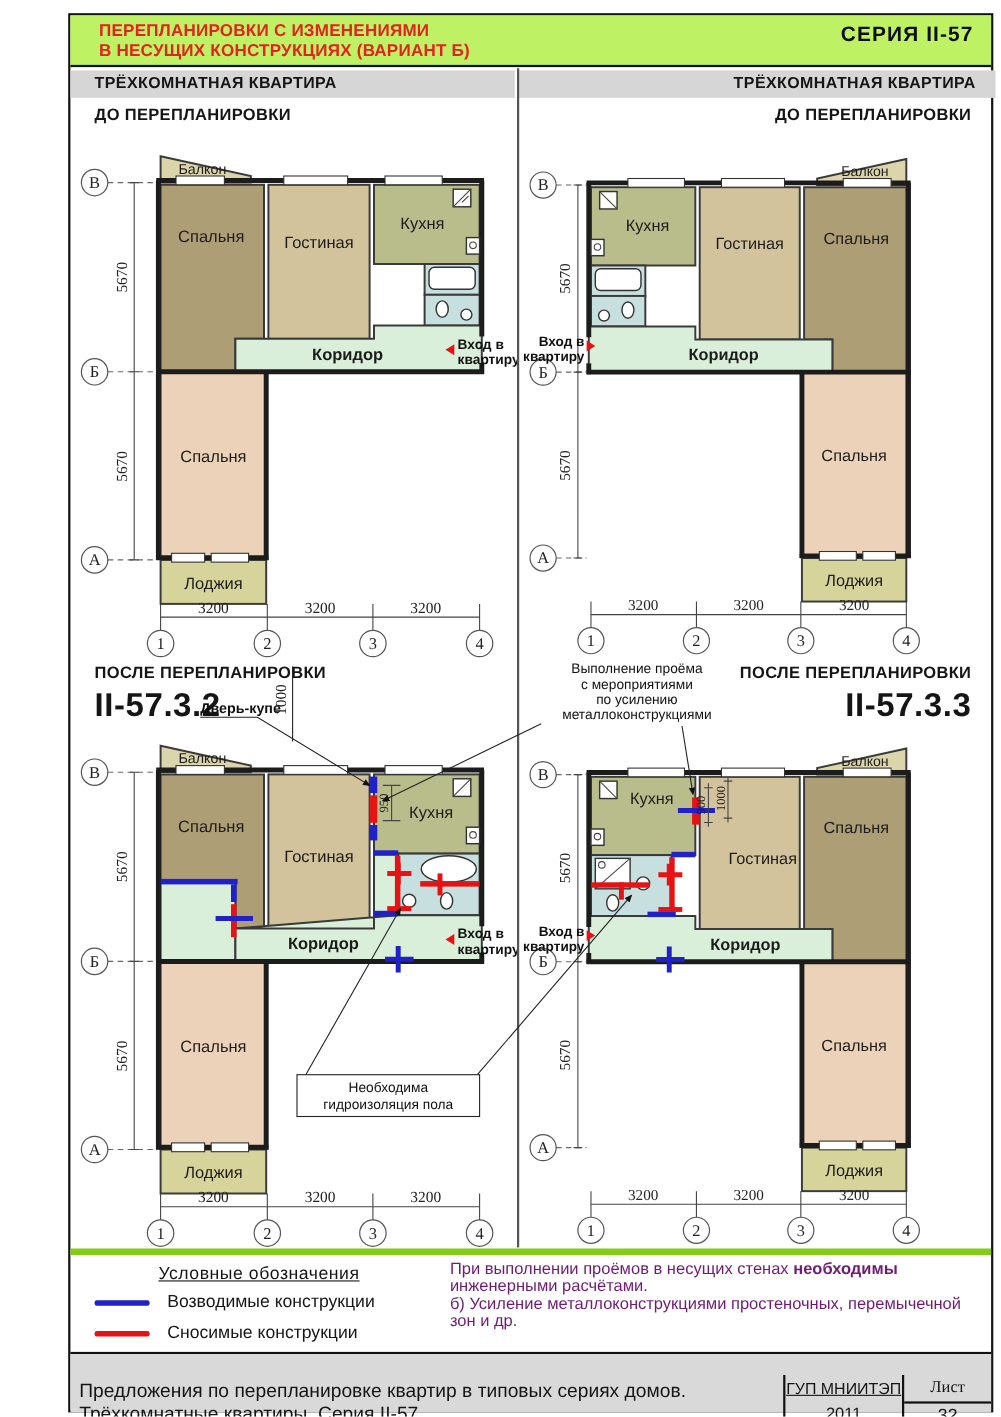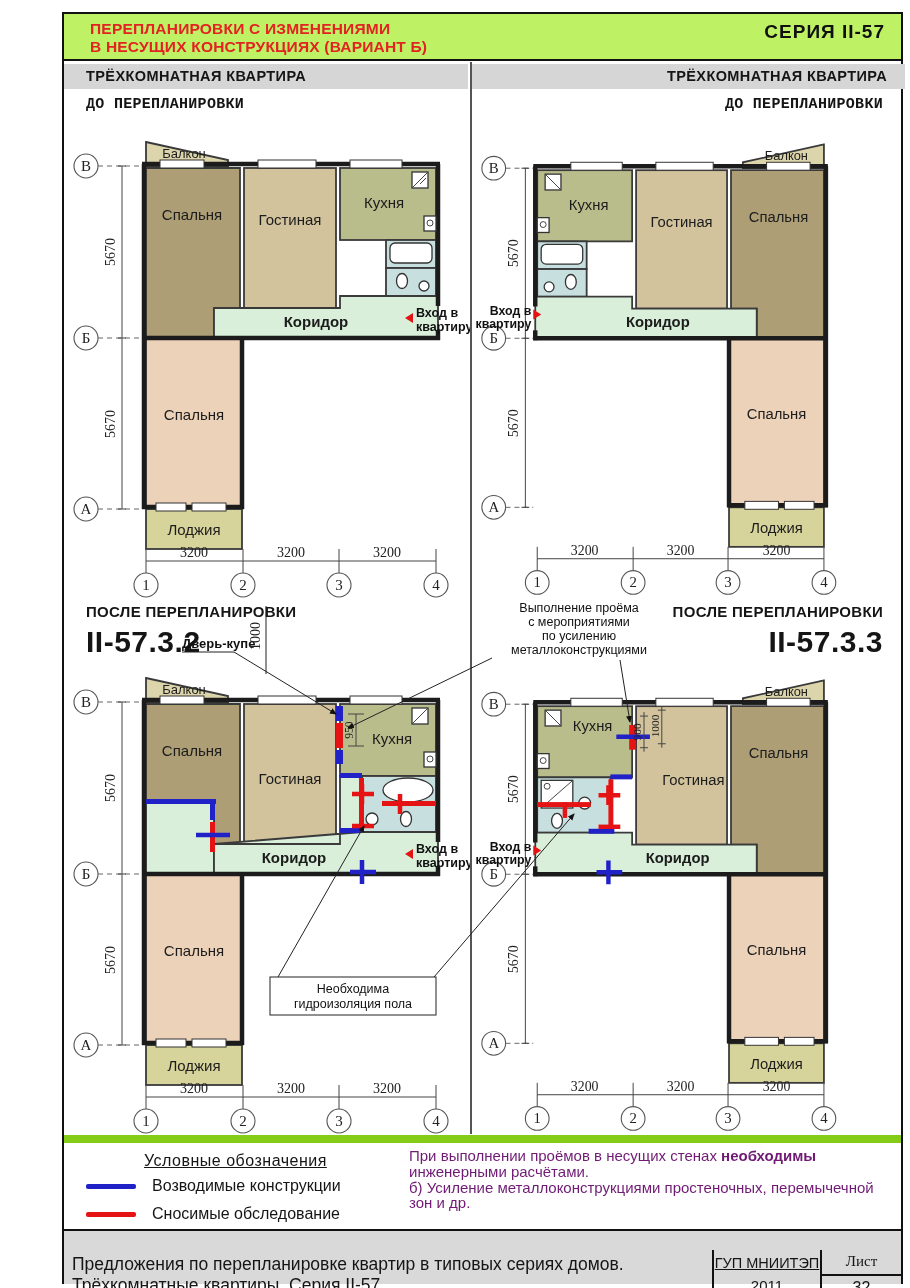--- a/index.html
+++ b/index.html
@@ -6,21 +6,21 @@
   #stage{position:relative;width:910px;height:1288px;background:#fff;overflow:hidden;
          font-family:"Liberation Sans","DejaVu Sans",sans-serif;color:#151515;}
   #page{position:absolute;left:62px;top:12px;width:841px;height:1272px;border:2.5px solid #111;box-sizing:border-box;background:#fff;}
   .abs{position:absolute;box-sizing:border-box;}
   
   #hdr{left:0;top:0;width:100%;height:47px;background:#bef264;border-bottom:2px solid #111;}
   .hline{position:absolute;left:26px;font-weight:bold;font-size:15.5px;color:#e32222;letter-spacing:.2px;}
   #series{position:absolute;right:16px;top:7px;font-weight:bold;font-size:19px;color:#101010;letter-spacing:1px;}
   
   .band{top:50px;height:25px;background:#d6d6d6;font-weight:bold;font-size:14.5px;line-height:25px;letter-spacing:.4px;}
-  .before{top:79px;height:24px;font-weight:bold;font-size:15px;line-height:24px;letter-spacing:.3px;font-family:Liberation Mono, monospace;}
+  .before{top:79px;height:24px;font-weight:bold;font-size:15px;line-height:24px;letter-spacing:.3px;}
   .after-lbl{font-weight:bold;font-size:15px;letter-spacing:.3px;}
   .code{font-weight:bold;font-size:30px;letter-spacing:.5px;}
   #divider{left:406px;top:48px;width:2px;height:1072px;background:#555;}
   
   svg text{font-family:"Liberation Sans","DejaVu Sans",sans-serif;}
   .rlbl{font-size:15px;fill:#1c1c1c;text-anchor:middle;}
   .rlbl13{font-size:13px;fill:#1c1c1c;text-anchor:middle;}
   .axtxt{font-family:"Liberation Serif",serif;font-size:15px;fill:#222;text-anchor:middle;}
   .dimtxt{font-family:"Liberation Serif",serif;font-size:14px;fill:#222;text-anchor:middle;}
   .dimtxt11{font-family:"Liberation Serif",serif;font-size:11.5px;fill:#222;text-anchor:middle;}
@@ -32,21 +32,21 @@
   .dash{stroke:#666;stroke-width:1;stroke-dasharray:5 4;fill:none;}
   .rm{stroke:#3a3a3a;stroke-width:1.8;}
   .win{fill:#fff;stroke:#333;stroke-width:1;}
   .fx{fill:#fff;stroke:#333;stroke-width:1.3;}
   .axc{fill:#fff;stroke:#555;stroke-width:1.1;}
   .bl{fill:#2121c8;} .rd{fill:#e51313;}
   .blln{stroke:#2121c8;stroke-width:4.5;fill:none;}
   .rdln{stroke:#e51313;stroke-width:4.5;fill:none;}
   .ldr{stroke:#222;stroke-width:1;fill:none;}
   
-  #legend{left:0;top:1121px;width:100%;height:96px;border-top:8px solid #84cc16;border-bottom:2px solid #111;padding-left:12px;}
+  #legend{left:0;top:1121px;width:100%;height:96px;border-top:6px solid #84cc16;border-bottom:2px solid #111;padding-left:12px;}
   #leg-title{position:absolute;left:80px;top:9px;font-size:16px;text-decoration:underline;letter-spacing:.5px;}
   .leg-row{position:absolute;left:22px;display:flex;align-items:center;font-size:16px;}
   .swatch{width:50px;height:5px;margin-right:16px;border-radius:2px;}
   #rednote{position:absolute;left:345px;top:5px;width:492px;color:#701a75;font-size:15px;line-height:15.8px;font-weight:500;}
   #rednote b{font-weight:bold;}
   
   #footer{left:0;top:1217px;width:100%;height:53px;background:#d9d9d9;display:flex;}
   .fcell{border-right:2px solid #111;box-sizing:border-box;height:100%;margin-top:19px;}
   #f-main{width:650px;padding:4px 8px;font-size:17.5px;line-height:21px;}
   #f-org{width:108px;text-align:center;font-size:14.5px;padding-top:5px;text-decoration:underline;}
@@ -432,21 +432,21 @@
   </svg>
 
   <div class="abs" id="legend">
     <div id="leg-title">Условные  обозначения</div>
     <div class="leg-row" style="top:34px;">
       <div class="swatch" style="background:#2121c8;"></div>
       <span>Возводимые конструкции</span>
     </div>
     <div class="leg-row" style="top:62px;">
       <div class="swatch" style="background:#e51313;"></div>
-      <span>Сносимые    обследование</span>
+      <span>Сносимые    конструкции</span>
     </div>
     <div id="rednote">
       <div><span>При выполнении проёмов в несущих стенах </span><b>необходимы</b></div>
       <div>инженерными расчётами.</div>
       <div>б) Усиление металлоконструкциями простеночных, перемычечной</div>
       <div>зон и др.</div>
     </div>
   </div>
 
   <div class="abs" id="footer">

